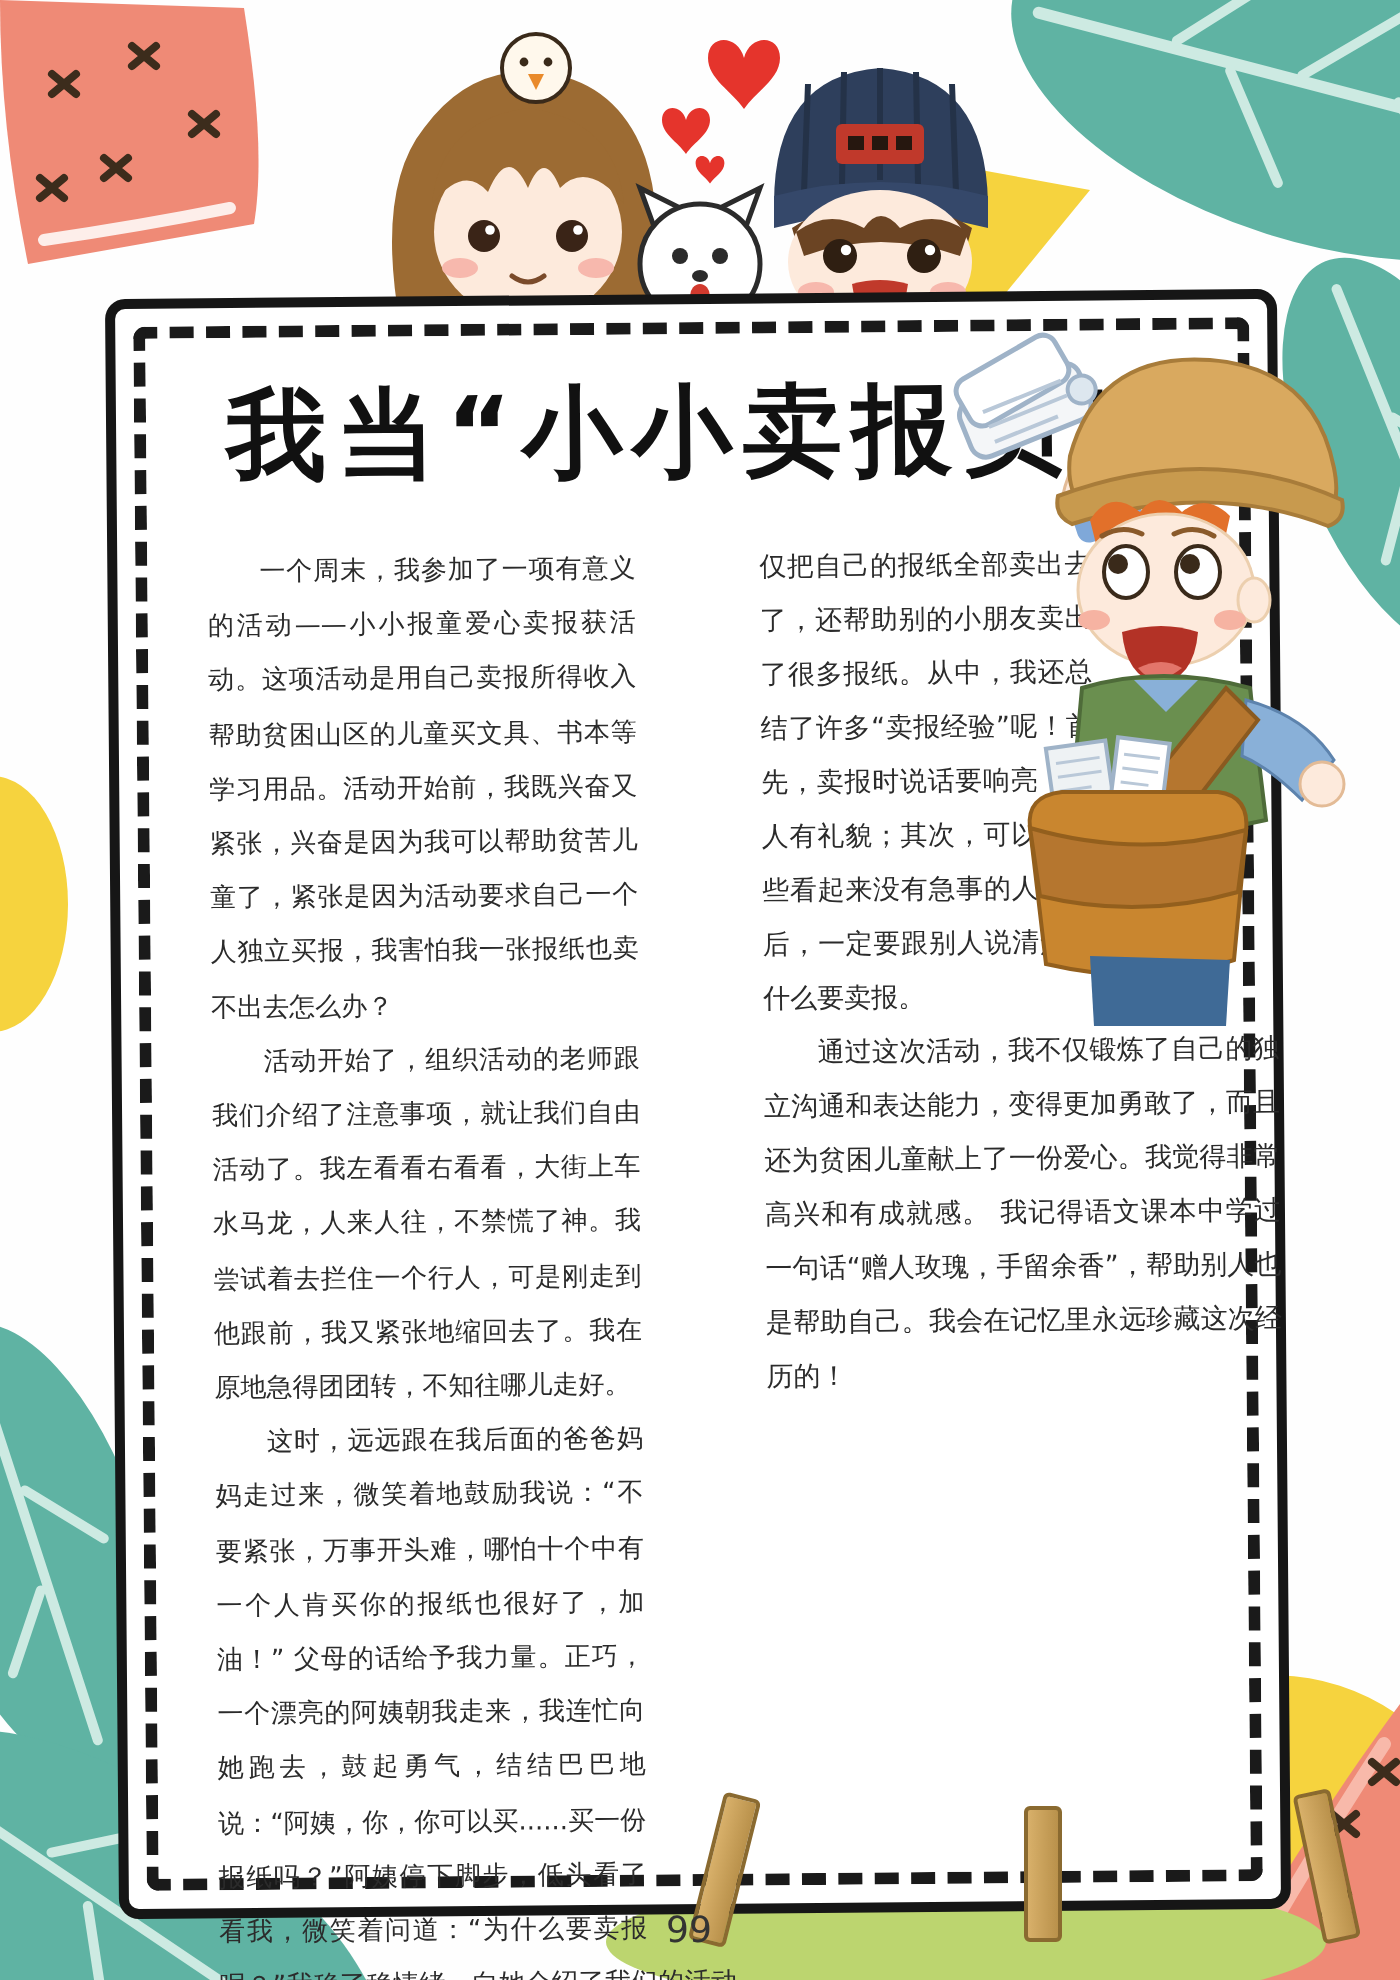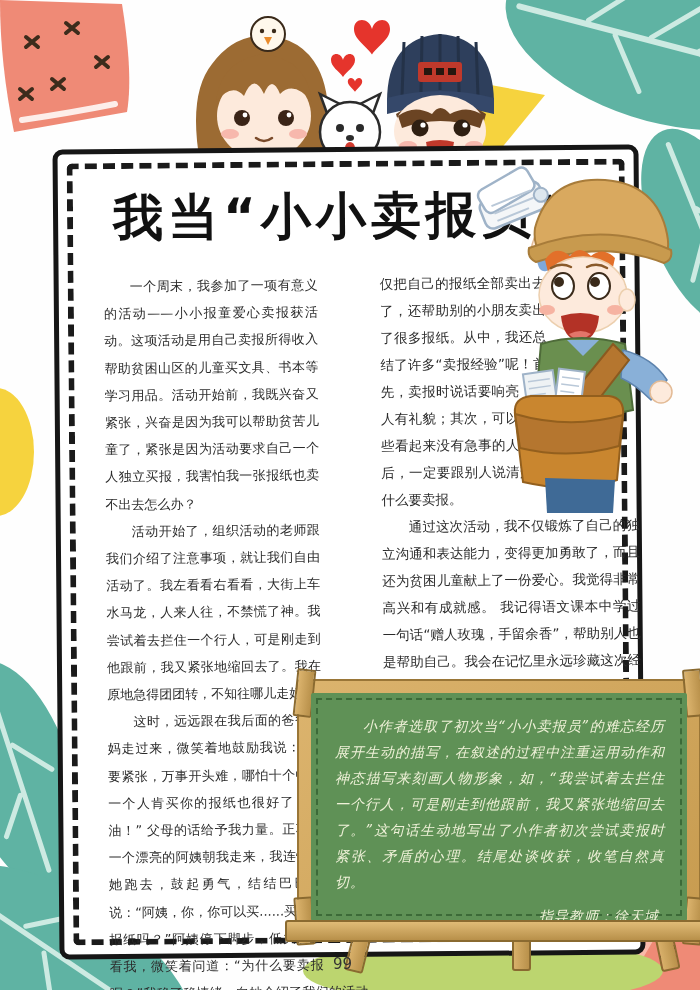--- a/index.html
+++ b/index.html
@@ -42,21 +42,21 @@
   .joint.bl{left:-4px;bottom:-12px;transform:rotate(-4deg);}
   .joint.br{right:-4px;bottom:-12px;transform:rotate(5deg);}
   .tray{position:absolute;left:-14px;right:-14px;bottom:-9px;height:18px;
         background:linear-gradient(#e0bb77,#b8904a);border:2px solid #8a6a30;border-radius:3px;}
   .leg{position:absolute;width:15px;height:72px;background:linear-gradient(90deg,#d8b06a,#b9914b);
        border:2px solid #8a6a30;border-radius:3px;z-index:4;transform-origin:top center;}
   .leg1{left:362px;top:898px;transform:rotate(14deg);}
   .leg2{left:512px;top:903px;height:64px;}
   .leg3{left:646px;top:896px;transform:rotate(-12deg);}
   .newsboy{position:absolute;left:475px;top:158px;z-index:6;}
-  .page-num{position:absolute;left:333px;top:955px;z-index:7;font-size:15px;color:#333;}
+  .page-num{position:absolute;left:333px;top:955px;z-index:7;font-size:18px;color:#333;}
 </style>
 </head>
 <body>
 
 <div class="canvas">
 
   <svg class="bg-decor" width="700" height="990" viewBox="0 0 700 990">
 
     <g>
       <path d="M0,0 L122,4 C128,42 132,82 127,112 L14,132 C5,88 0,44 0,0 Z" fill="#ef8a76"></path>
@@ -206,33 +206,20 @@
         <p>仅把自己的报纸全部卖出去了，还帮助别的小朋友卖出了很多报纸。从中，我还总结了许多“卖报经验”呢！首先，卖报时说话要响亮，对人有礼貌；其次，可以找一些看起来没有急事的人；最后，一定要跟别人说清楚为什么要卖报。</p>
         <p class="indent">通过这次活动，我不仅锻炼了自己的独立沟通和表达能力，变得更加勇敢了，而且还为贫困儿童献上了一份爱心。我觉得非常高兴和有成就感。 我记得语文课本中学过一句话“赠人玫瑰，手留余香”，帮助别人也是帮助自己。我会在记忆里永远珍藏这次经历的！</p>
       </div>
     </div>
   </div>
 
   <div class="leg leg1"></div>
   <div class="leg leg2"></div>
   <div class="leg leg3"></div>
 
-  <div class="board">
-    <div class="joint tl"></div>
-    <div class="joint tr"></div>
-    <div class="joint bl"></div>
-    <div class="joint br"></div>
-    <div class="board-surface">
-      <div class="board-text">
-        <p class="indent">小作者选取了初次当“小小卖报员”的难忘经历展开生动的描写，在叙述的过程中注重运用动作和神态描写来刻画人物形象，如，“我尝试着去拦住一个行人，可是刚走到他跟前，我又紧张地缩回去了。”这句话生动地写出了小作者初次尝试卖报时紧张、矛盾的心理。结尾处谈收获，收笔自然真切。</p>
-        <p class="sig">指导教师：徐天域</p>
-      </div>
-    </div>
-    <div class="tray"></div>
-  </div>
 
   <svg class="newsboy" width="210" height="355" viewBox="0 0 210 355">
     <g transform="translate(38,48) rotate(-22)">
       <rect x="-32" y="-16" width="64" height="30" rx="8" fill="#f4f6f8" stroke="#9fb3c8" stroke-width="2.5"></rect>
       <rect x="-26" y="-30" width="56" height="26" rx="7" fill="#ffffff" stroke="#9fb3c8" stroke-width="2.5" transform="rotate(-8)"></rect>
       <path d="M-20,-8 L22,-8 M-20,0 L22,0 M-20,8 L14,8" stroke="#b9c8d8" stroke-width="2"></path>
       <circle cx="30" cy="0" r="7" fill="#dde7ef" stroke="#9fb3c8" stroke-width="2"></circle>
     </g>
     <path d="M55,98 Q58,72 74,60 L90,80 Q78,94 80,108 Z" fill="#fdeadc" stroke="#e3bb96" stroke-width="1.5"></path>
     <rect x="62" y="92" width="34" height="18" rx="6" fill="#7fa8d9" transform="rotate(-18 79 101)"></rect>

